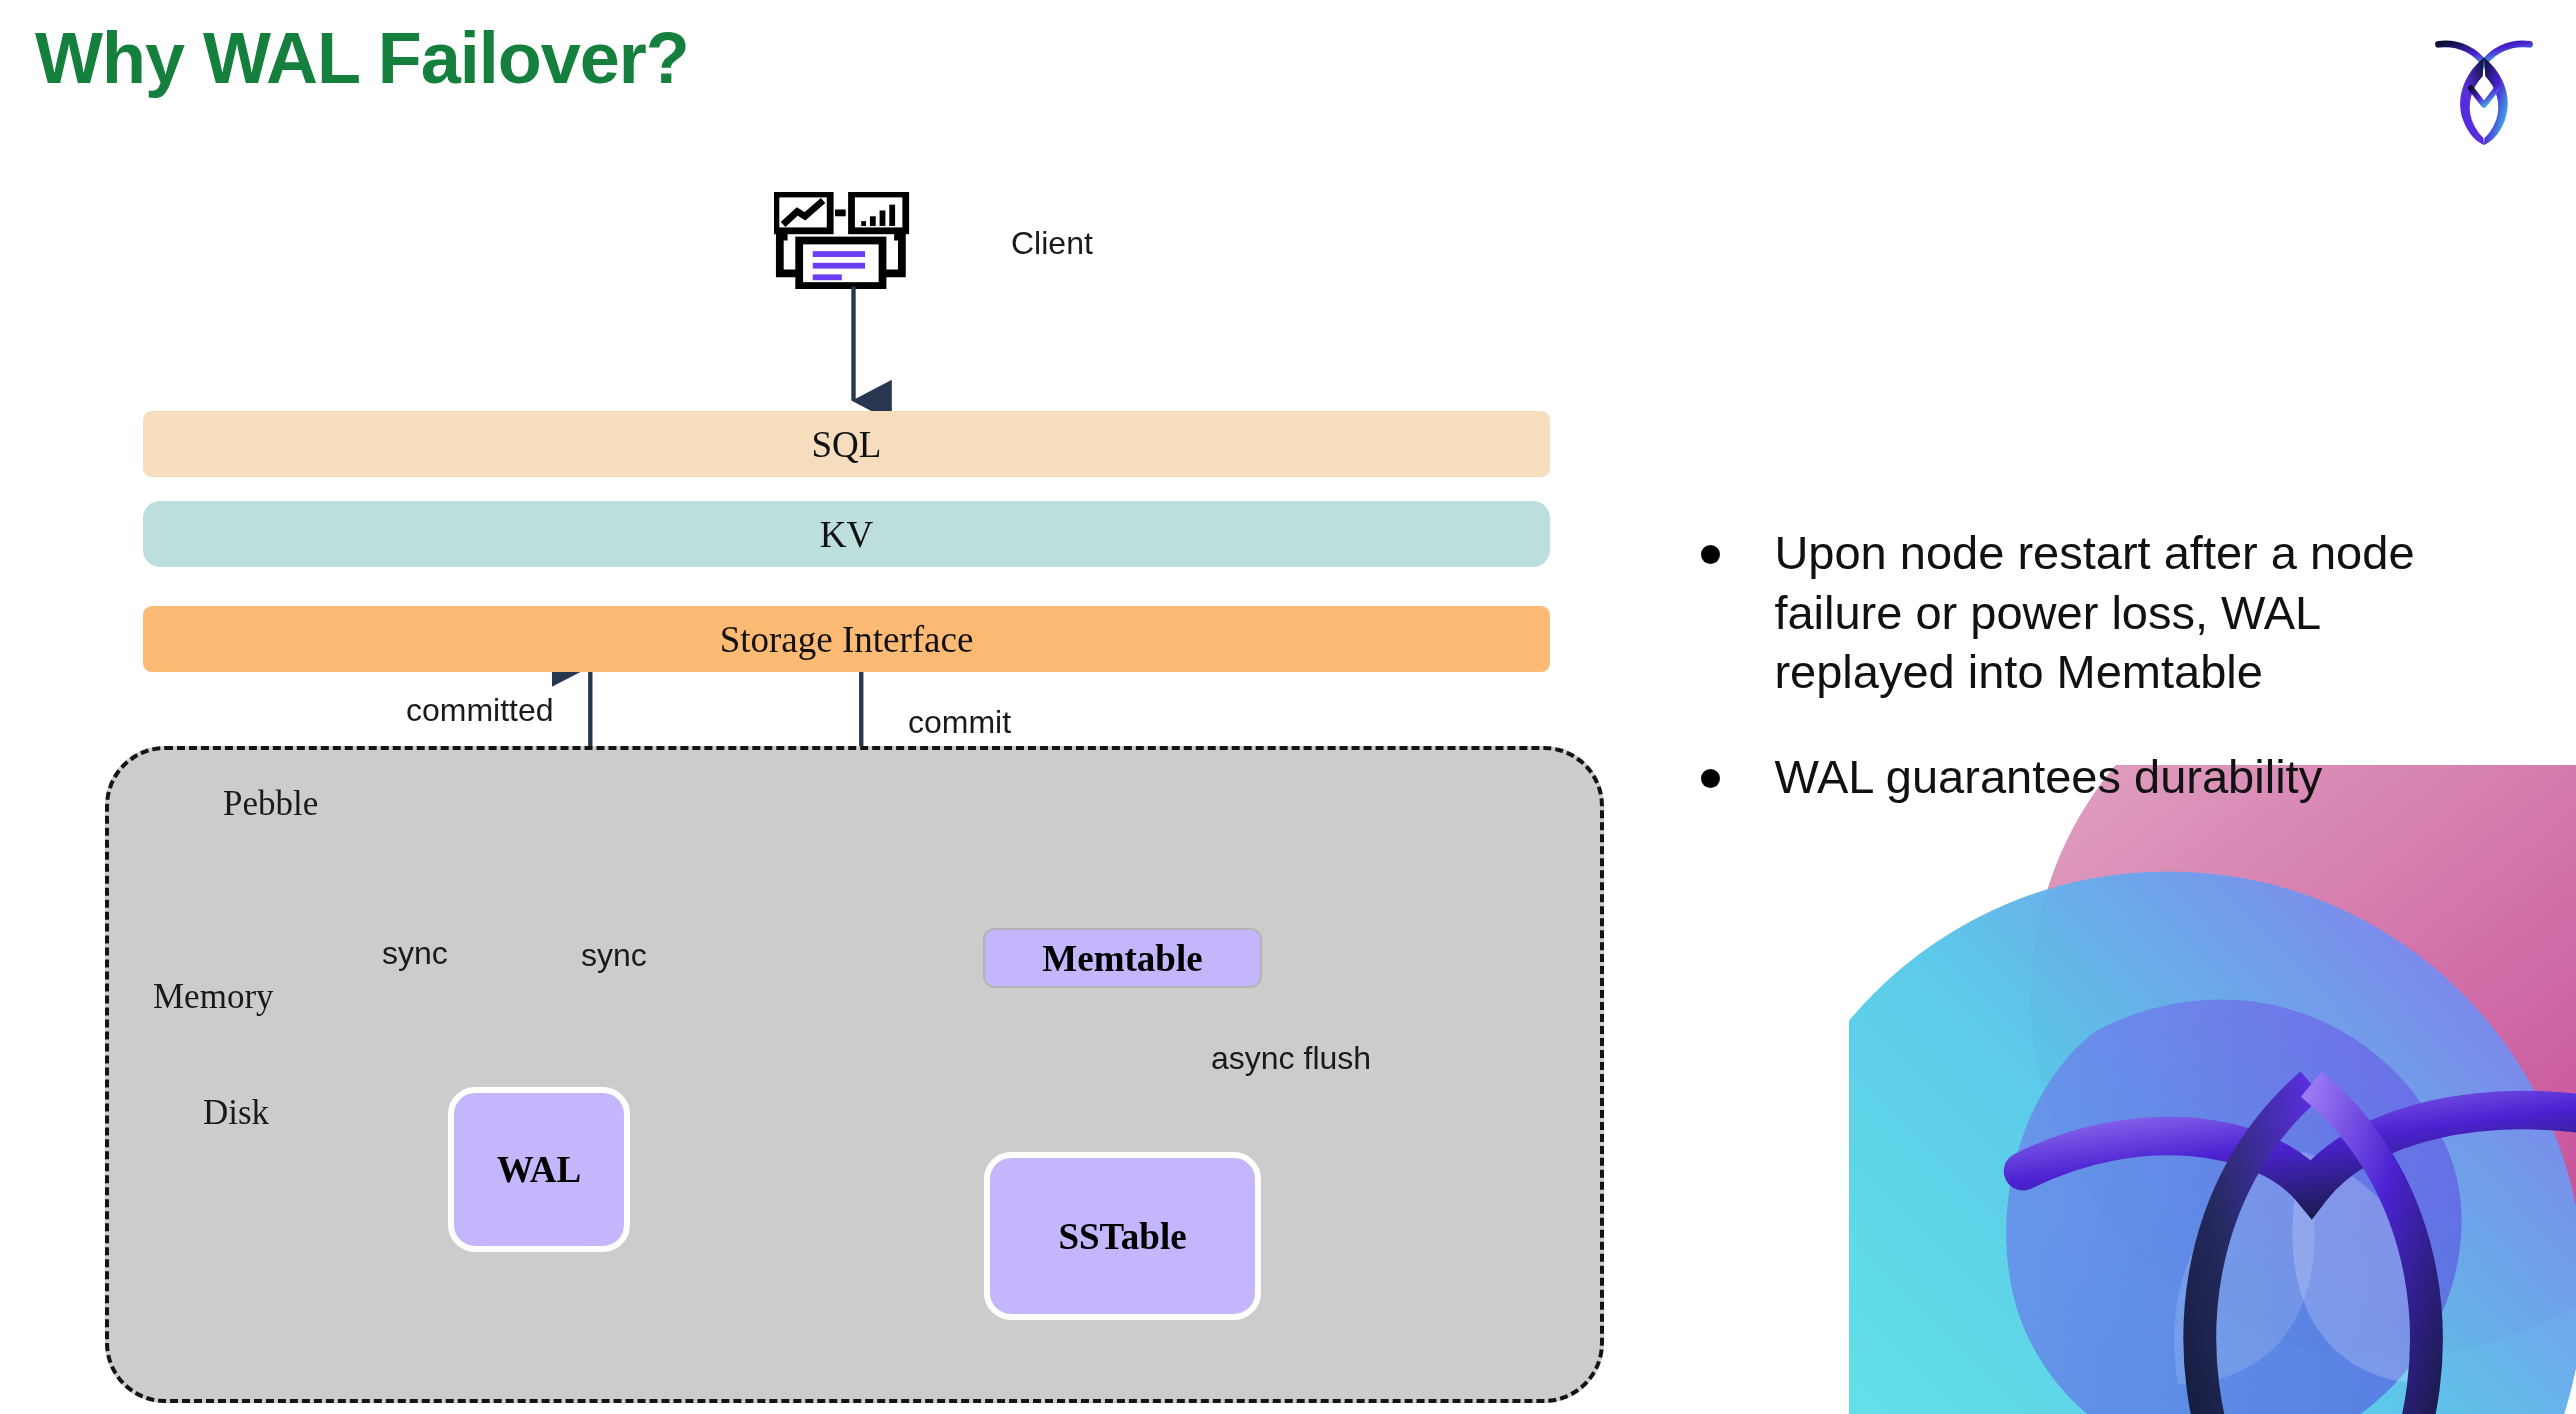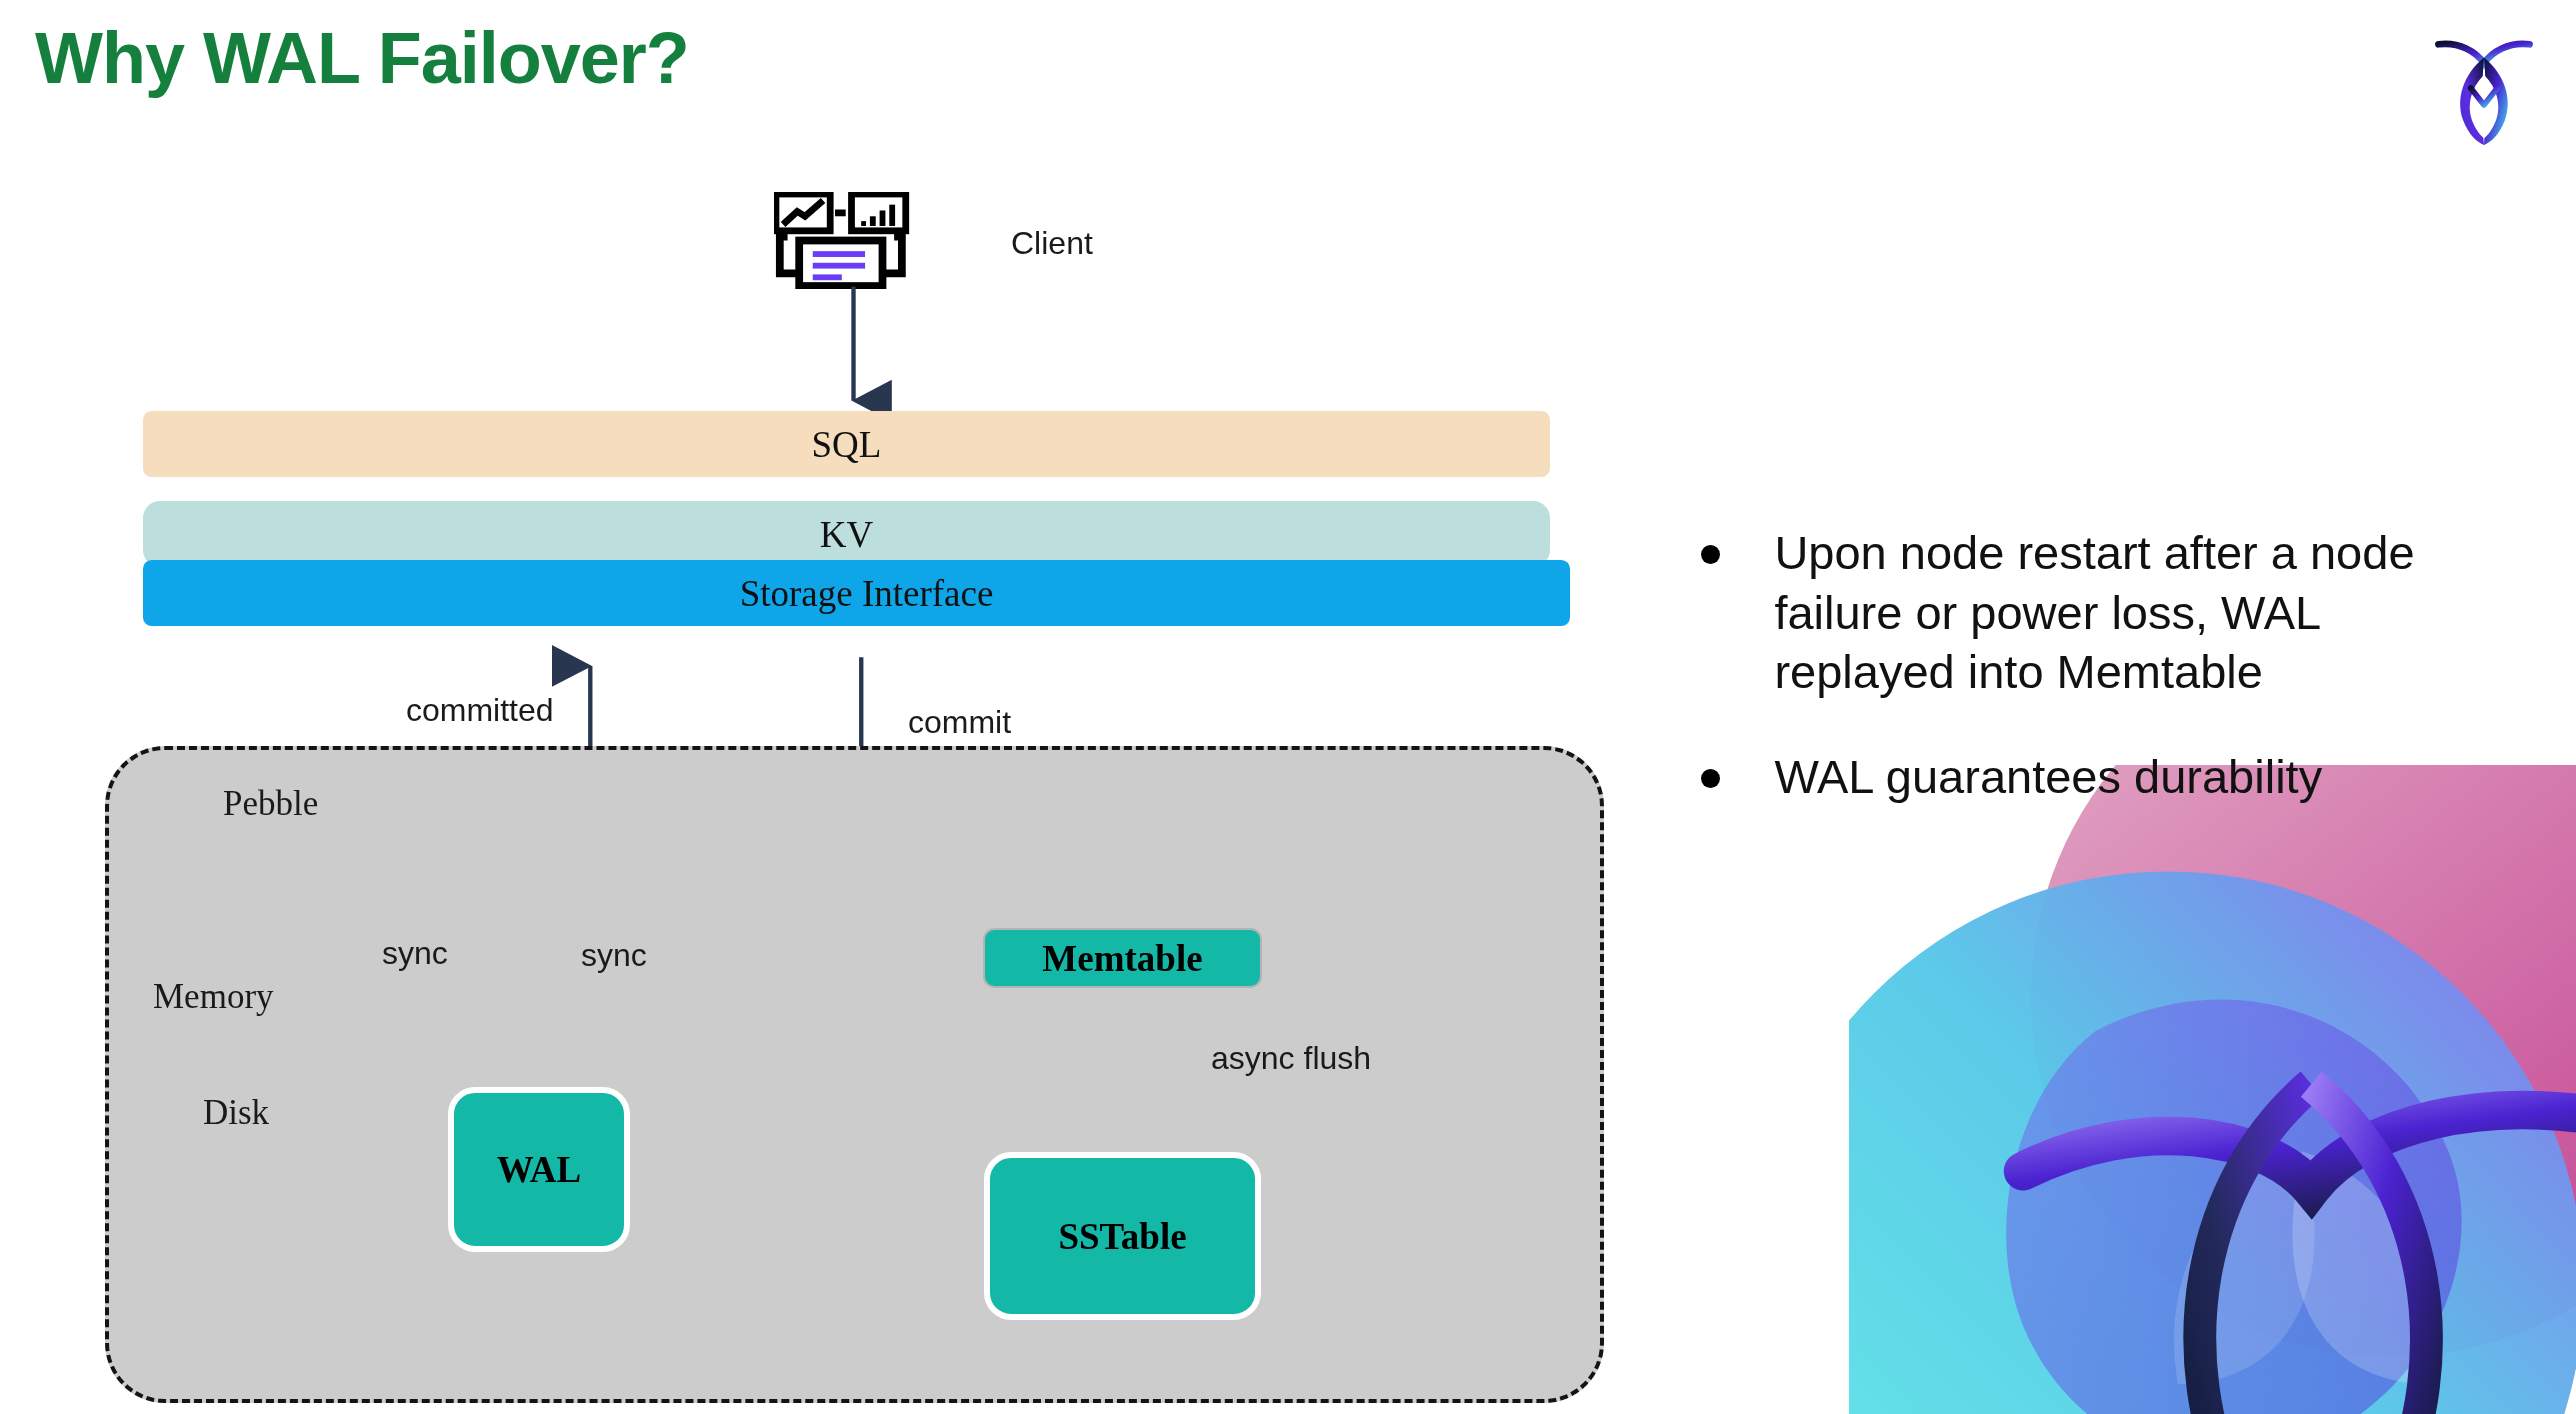--- a/index.html
+++ b/index.html
@@ -17,21 +17,21 @@
   
   .layer-bar{
     position:absolute;left:143px;width:1407px;height:66px;
     border-radius:8.7px;
     display:flex;align-items:center;justify-content:center;
     font-family:Liberation Serif, serif;
     font-size:37px;color:#111111;
   }
   #layer-sql{top:411px;background:#f5ddbd;}
   #layer-kv{top:501px;background:#bcdedd;border-radius:17px;}
-  #layer-storage{top:560px;background:#0ea5e9;padding-left:20px;}
+  #layer-storage{top:606px;background:#fdba74;}
 
   
   #pebble-container{
     position:absolute;left:105px;top:746px;width:1499px;height:657px;
     border:4.8px dashed #141414;border-radius:60px;
     background:#cccccc;box-sizing:border-box;
   }
   #pebble-label{
     position:absolute;left:223px;top:784px;
     font-family:"Liberation Serif",serif;font-size:35px;color:#1a1a1a;
@@ -40,21 +40,21 @@
     position:absolute;left:153px;top:977px;
     font-family:"Liberation Serif",serif;font-size:35px;color:#1a1a1a;
   }
   #disk-label{
     position:absolute;left:203px;top:1093px;
     font-family:"Liberation Serif",serif;font-size:35px;color:#1a1a1a;
   }
 
   
   .data-box{
-    position:absolute;background:#14b8a6;
+    position:absolute;background:#c4b5fd;
     display:flex;align-items:center;justify-content:center;
     font-family:"Liberation Serif",serif;font-weight:bold;
     font-size:37px;color:#000000;box-sizing:border-box;
   }
   #box-memtable{
     left:983px;top:928px;width:279px;height:60px;
     border:2.9px solid #b4b4b4;border-radius:11.6px;
   }
   #box-wal{
     left:448px;top:1087px;width:182px;height:165px;

